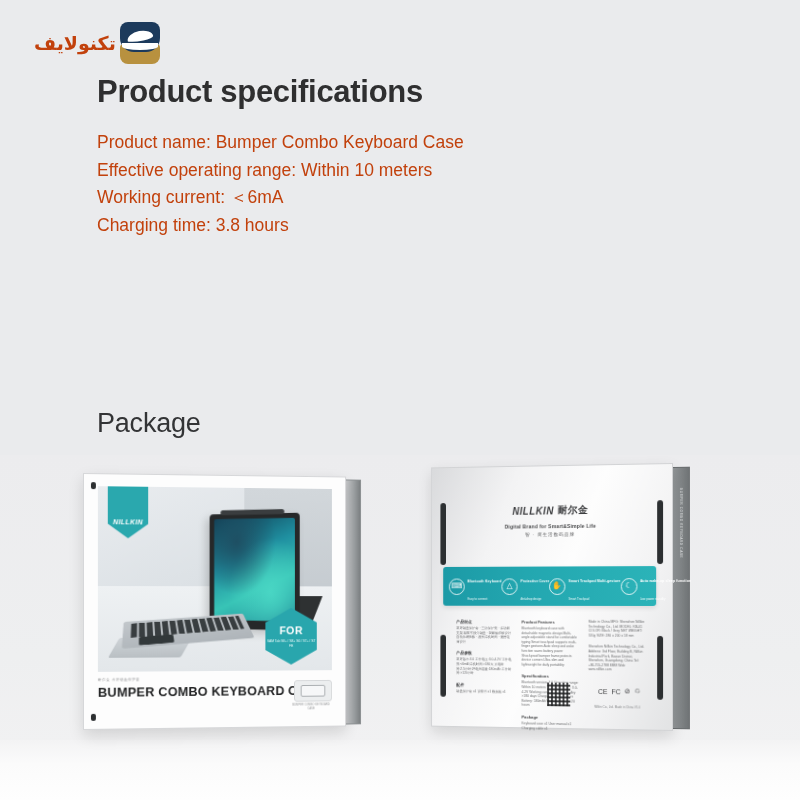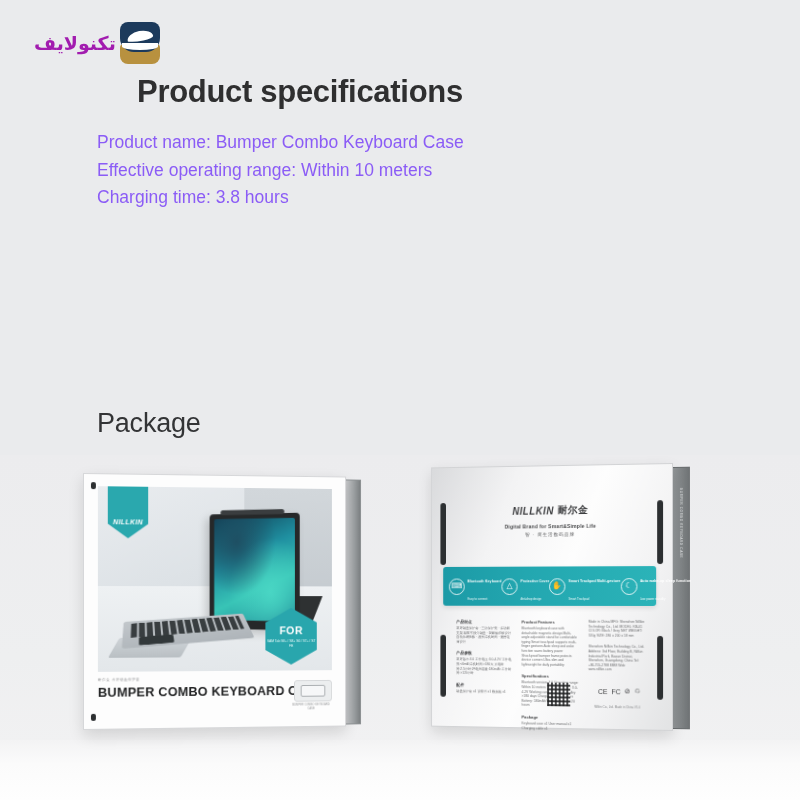--- a/index.html
+++ b/index.html
@@ -14,21 +14,21 @@
   
   .logo-wrap {
     position: absolute;
     left: 34px; top: 22px;
     display: flex; align-items: center; gap: 4px;
   }
   .logo-text {
     font-family: "DejaVu Sans", sans-serif;
     font-size: 19px;
     font-weight: 700;
-    color: #a21caf;
+    color: #c2410c;
     direction: rtl;
     letter-spacing: -0.5px;
   }
   .logo-mark {
     width: 40px; height: 42px;
     position: relative;
   }
   .logo-mark .navy {
     position: absolute; left: 0; top: 0;
     width: 40px; height: 30px;
@@ -57,41 +57,40 @@
   }
 
   
   .h-spec {
     position: absolute;
     left: 97px; top: 74px;
     font-size: 31px;
     font-weight: 700;
     color: #2f2f30;
     letter-spacing: -0.3px;
-    margin-left: 40px;
   }
   .h-package {
     position: absolute;
     left: 97px; top: 408px;
     font-size: 27px;
     font-weight: 400;
     color: #333436;
     letter-spacing: -0.2px;
   }
 
   
   .spec-list {
     position: absolute;
     left: 97px; top: 129px;
     width: 560px;
   }
   .spec-line {
     font-size: 17.5px;
     line-height: 27.5px;
-    color: #8b5cf6;
+    color: #c2410c;
     white-space: nowrap;
   }
 
   
   .scene {
     position: absolute;
     left: 0; top: 455px;
     width: 800px; height: 345px;
   }
   .floor {
@@ -371,20 +370,21 @@
     <span class="swoosh"></span>
     <span class="cutline"></span>
   </span>
 </div>
 
 <h1 class="h-spec">Product specifications</h1>
 
 <div class="spec-list">
   <div class="spec-line">Product name: Bumper Combo Keyboard Case</div>
   <div class="spec-line">Effective operating range: Within 10 meters</div>
+  <div class="spec-line">Working current: ＜6mA</div>
   <div class="spec-line">Charging time: 3.8 hours</div>
 </div>
 
 <h2 class="h-package">Package</h2>
 
 <div class="scene">
   <div class="scene-bg"></div>
   <div class="floor"></div>
 
   <div class="box-back">

